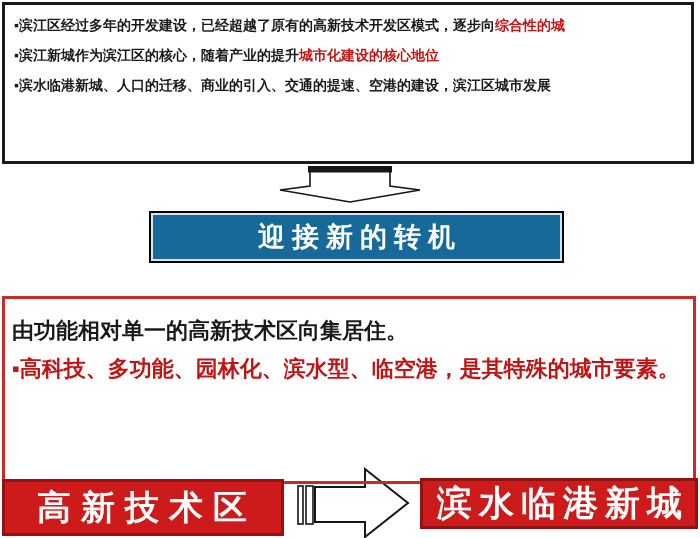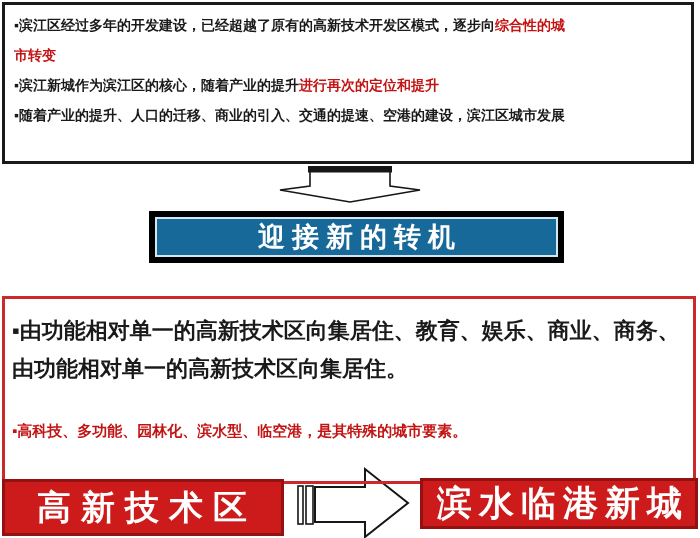--- a/index.html
+++ b/index.html
@@ -18,21 +18,21 @@
     border:3px solid #1a1a1a;background:#ffffff;
     padding:5px 0 0 9px;font-size:14px;line-height:30px;overflow:hidden;
   }
 
   
   .down-arrow{left:275px;top:164px;}
 
   
   .banner{
     left:149px;top:211px;width:415px;height:52px;box-sizing:border-box;
-    background:#17699a;border:6px solid #000000;
+    background:#17699a;border:2px solid #000000;
     box-shadow:inset 0 0 0 2px #d4e6f0;
     display:flex;align-items:center;justify-content:center;
     color:#ffffff;font-size:27px;letter-spacing:7px;
   }
   .banner span{margin-left:7px;}
 
   
   .mid-box{
     left:2px;top:296px;width:694px;height:188px;box-sizing:border-box;
     border:3px solid #cc2a2a;background:#ffffff;
@@ -52,36 +52,34 @@
   }
   .from-box{left:2px;top:479px;width:282px;height:57px;font-size:34px;letter-spacing:10px;}
   .to-box{left:420px;top:478px;width:278px;height:51px;font-size:35px;letter-spacing:7px;}
   .red-box span{margin-left:8px;text-align:center;}
 </style>
 </head>
 <body>
 
 <div class="abs top-box">
     <div class="line"><span class="seg-k">▪滨江区经过多年的开发建设，已经超越了原有的高新技术开发区模式，逐步向</span><span class="seg-r">综合性的城</span></div>
-    <div class="line"><span class="seg-r">市转变</span></div>
-    <div class="line"><span class="seg-k">▪滨江新城作为滨江区的核心，随着产业的提升</span><span class="seg-r">进行再次的定位和提升</span></div>
-    <div class="line"><span class="seg-k">▪随着产业的提升、人口的迁移、商业的引入、交通的提速、空港的建设，滨江区城市发展</span></div>
+    <div class="line"><span class="seg-k">▪滨江新城作为滨江区的核心，随着产业的提升</span><span class="seg-r">城市化建设的核心地位</span></div>
+    <div class="line"><span class="seg-k">▪滨水临港新城、人口的迁移、商业的引入、交通的提速、空港的建设，滨江区城市发展</span></div>
   </div>
 
 <svg class="abs down-arrow" width="150" height="42" viewBox="0 0 150 42">
   <polygon points="35,5 115,5 115,22 145,26 75,38 5,26 35,22" fill="#ffffff" stroke="#161616" stroke-width="1.6"></polygon>
   <rect x="33" y="2" width="84" height="6.5" fill="#161616"></rect>
 </svg>
 
 <div class="abs banner">
   <span>迎接新的转机</span>
 </div>
 
 <div class="abs mid-box">
-    <div class="line"><span class="seg-k">▪由功能相对单一的高新技术区向集居住、教育、娱乐、商业、商务、</span></div>
     <div class="line"><span class="seg-k">由功能相对单一的高新技术区向集居住。</span></div>
     <div class="line"><span class="seg-r">▪高科技、多功能、园林化、滨水型、临空港，是其特殊的城市要素。</span></div>
   </div>
 
 <svg class="abs striped-arrow" width="125" height="75" viewBox="0 0 125 75">
   <rect x="8" y="23" width="5" height="38" fill="#ffffff" stroke="#161616" stroke-width="1.6"></rect>
   <rect x="16" y="23" width="7" height="38" fill="#ffffff" stroke="#161616" stroke-width="1.6"></rect>
   <path d="M25,24 H75 V6 L118,40 L75,74 V59 H25 Z" fill="#ffffff" stroke="#161616" stroke-width="2"></path>
 </svg>
 

